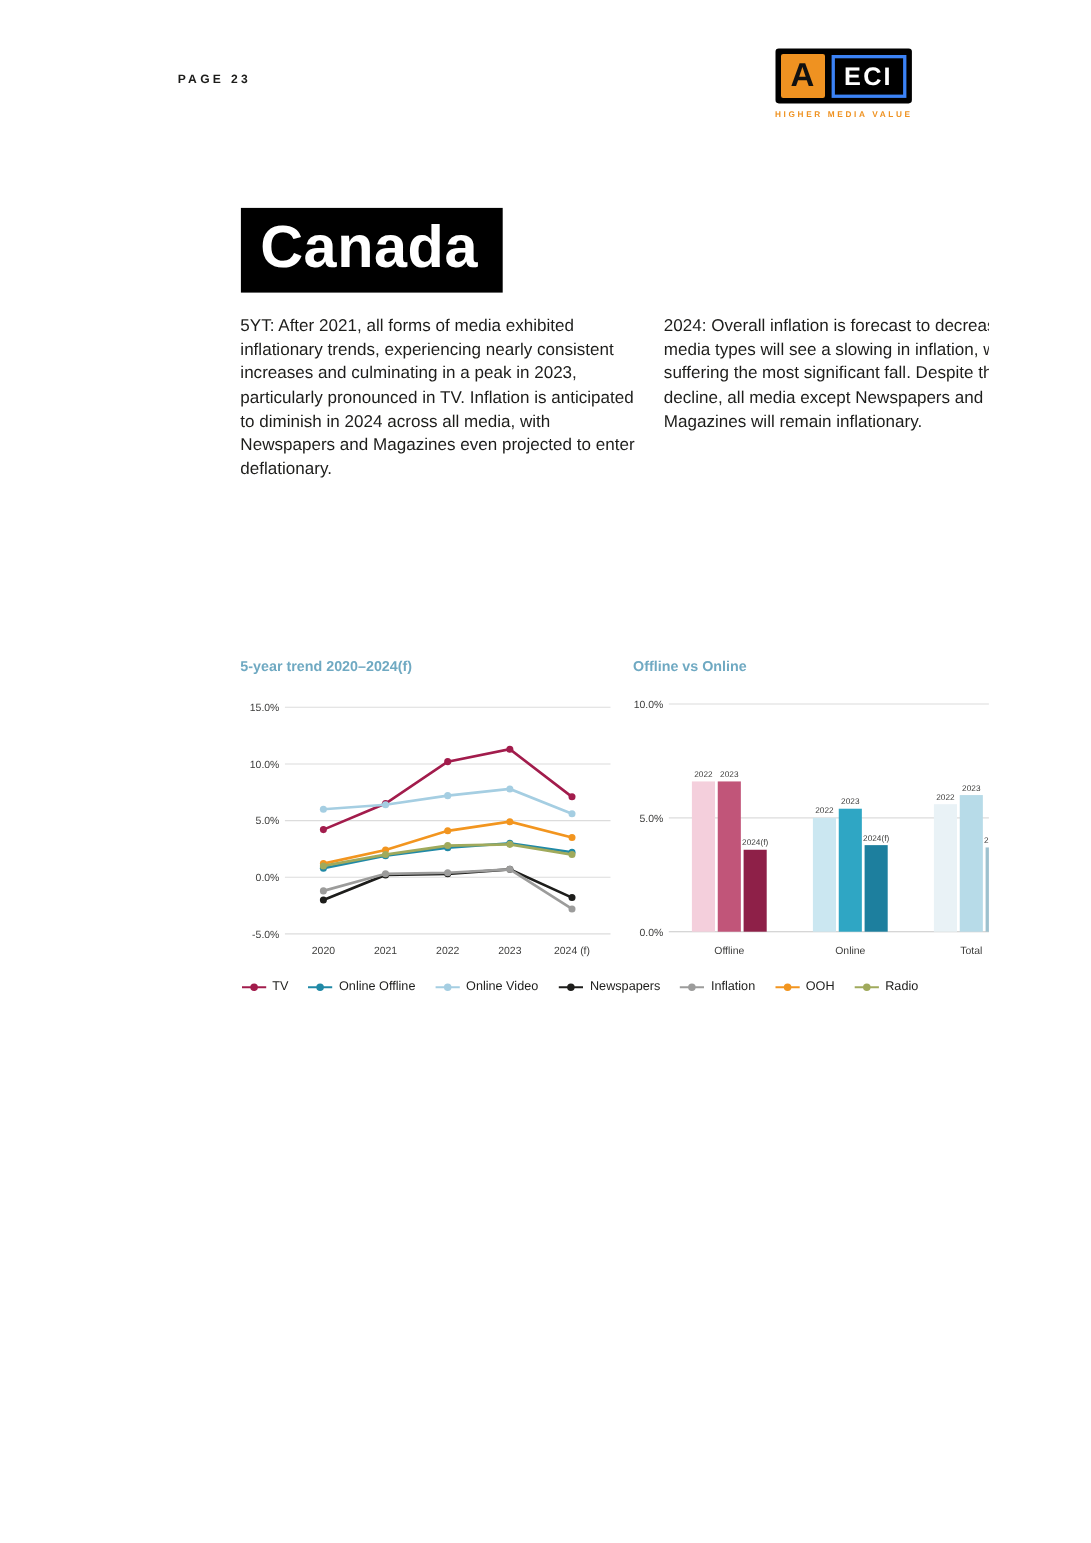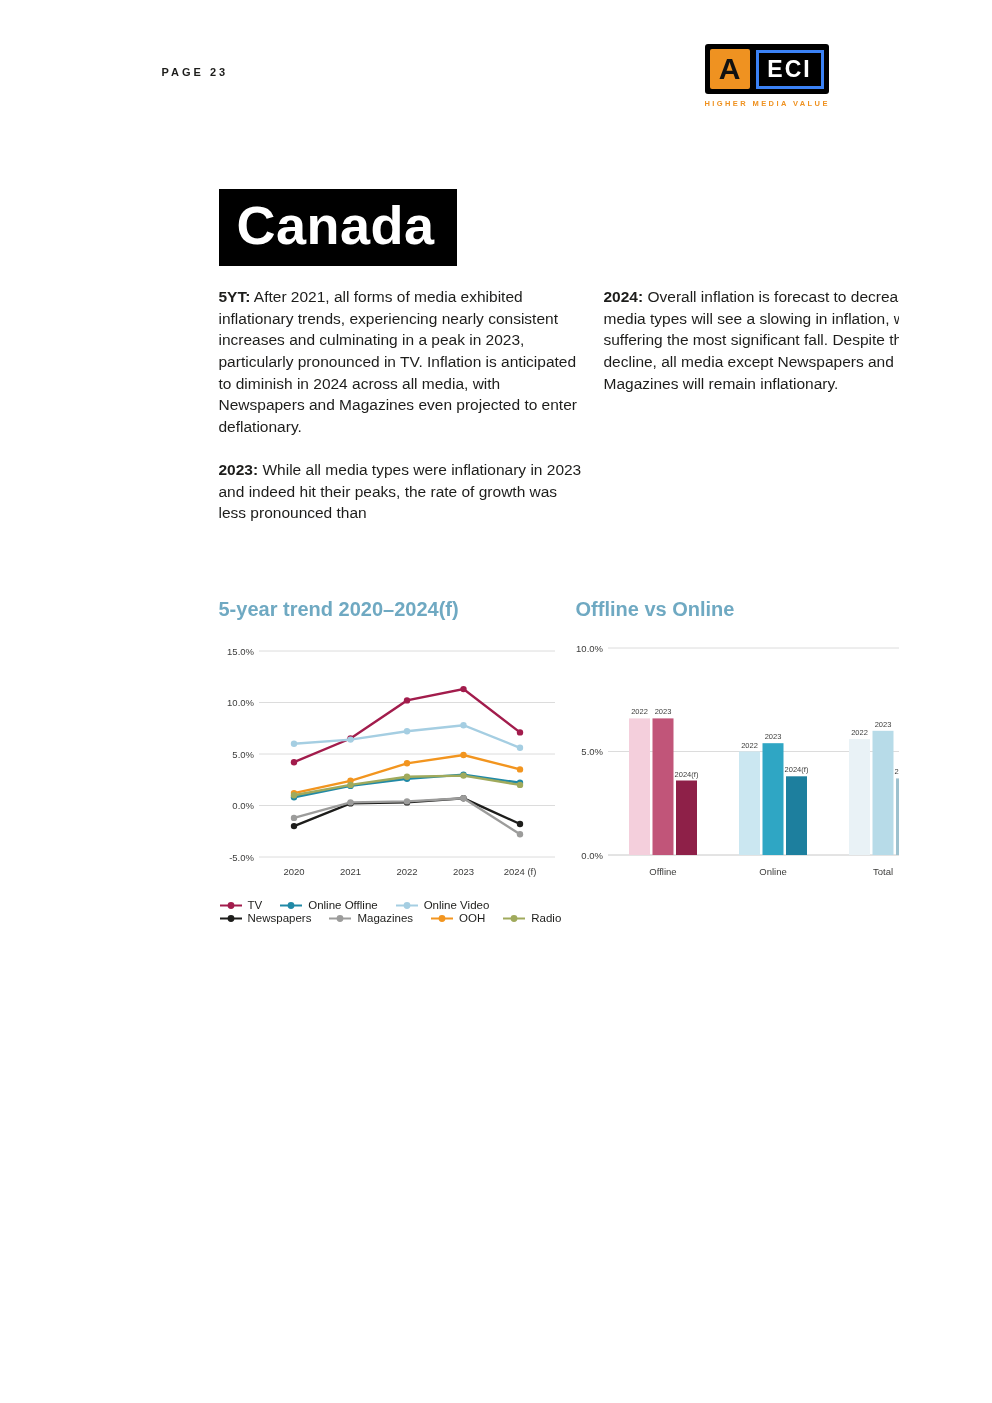--- a/index.html
+++ b/index.html
@@ -18,31 +18,31 @@
               letter-spacing:2px; flex:1; text-align:center; }
   .logo-tagline { margin-top:5px; color:var(--logo-orange,#ef9221); font-size:7.5px; font-weight:bold;
                   letter-spacing:2.4px; text-align:right; white-space:nowrap; }
 
   .title-box { position:absolute; left:125px; top:189px; background:#000; color:#fff; font-weight:bold;
                font-size:54px; line-height:1.1; padding:7px 22px 11px 18px; letter-spacing:0.5px;text-align:right; }
 
   .columns { position:absolute; left:125px; top:286px; width:752px; display:flex; gap:18px; }
   .col { width:367px; font-size:15.5px; line-height:1.4; color:#1d1d1b; }
   .col p { margin-bottom:21px; }
-  .col strong { font-weight:bold; }
+  .col strong { font-weight:normal; }
 
   .chart-block { position:absolute; }
   .chart-left { left:117px; top:598px; width:368px; }
   .chart-right { left:474px; top:598px; width:390px; }
-  .chart-title { font-size:20px; font-weight:bold; color:var(--accent-blue,#6fa9c2); margin:0 0 16px 8px; }
+  .chart-title { font-size:13px; font-weight:bold; color:var(--accent-blue,#6fa9c2); margin:0 0 16px 8px; }
   .chart-svg { display:block; }
   .chart-svg .tick { font-family:"Liberation Sans", sans-serif; font-size:9.5px; fill:#3c3c3b; }
   .chart-svg .bar-label { font-family:"Liberation Sans", sans-serif; font-size:7.5px; fill:#3c3c3b; }
 
-  .legend { margin:14px 0 16px 8px; display:flex; flex-direction:column; gap:1px; }
+  .legend { margin:14px 0 16px 8px; display:flex; gap:18px; }
   .legend-row { display:flex; gap:17px; align-items:center; flex-wrap:nowrap; }
   .legend-item { display:inline-flex; align-items:center; gap:5px; font-size:11.5px; color:#1d1d1b; white-space:nowrap; }
   .legend-marker { flex:0 0 auto; }
 </style>
 </head>
 <body>
 
 <div class="page">
 
   <div class="page-label">PAGE 23</div>
@@ -53,21 +53,20 @@
       <div class="logo-eci">ECI</div>
     </div>
     <div class="logo-tagline">HIGHER MEDIA VALUE</div>
   </div>
 
   <div class="title-box">Canada</div>
 
   <div class="columns">
     <div class="col">
       <p><strong>5YT:</strong> <span>After 2021, all forms of media exhibited inflationary trends, experiencing nearly consistent increases and culminating in a peak in 2023, particularly pronounced in TV. Inflation is anticipated to diminish in 2024 across all media, with Newspapers and Magazines even projected to enter deflationary.</span></p>
-      <p><strong>2023:</strong> <span>While all media types were inflationary in 2023 and indeed hit their peaks, the rate of growth was less pronounced than</span></p>
     </div>
     <div class="col">
       <p><strong>2024:</strong> <span>Overall inflation is forecast to decrease; all media types will see a slowing in inflation, with TV suffering the most significant fall. Despite this decline, all media except Newspapers and Magazines will remain inflationary.</span></p>
     </div>
   </div>
 
   <div class="chart-block chart-left">
     <div class="chart-title">5-year trend 2020–2024(f)</div>
     <svg class="chart-svg" width="352" height="248" viewBox="0 0 352 248">
         <line x1="48" y1="14.0" x2="344" y2="14.0" stroke="#dcdcdc" stroke-width="1"></line>
@@ -172,21 +171,21 @@
               <line x1="1" y1="4.5" x2="23" y2="4.5" stroke="#1d1d1b" stroke-width="2"></line>
               <circle cx="12" cy="4.5" r="3.4" fill="#1d1d1b"></circle>
             </svg>
             <span class="legend-label">Newspapers</span>
           </span>
           <span class="legend-item">
             <svg class="legend-marker" width="24" height="9" viewBox="0 0 24 9">
               <line x1="1" y1="4.5" x2="23" y2="4.5" stroke="#9c9c9b" stroke-width="2"></line>
               <circle cx="12" cy="4.5" r="3.4" fill="#9c9c9b"></circle>
             </svg>
-            <span class="legend-label">Magazines</span>
+            <span class="legend-label">Inflation</span>
           </span>
           <span class="legend-item">
             <svg class="legend-marker" width="24" height="9" viewBox="0 0 24 9">
               <line x1="1" y1="4.5" x2="23" y2="4.5" stroke="#f2951f" stroke-width="2"></line>
               <circle cx="12" cy="4.5" r="3.4" fill="#f2951f"></circle>
             </svg>
             <span class="legend-label">OOH</span>
           </span>
           <span class="legend-item">
             <svg class="legend-marker" width="24" height="9" viewBox="0 0 24 9">

